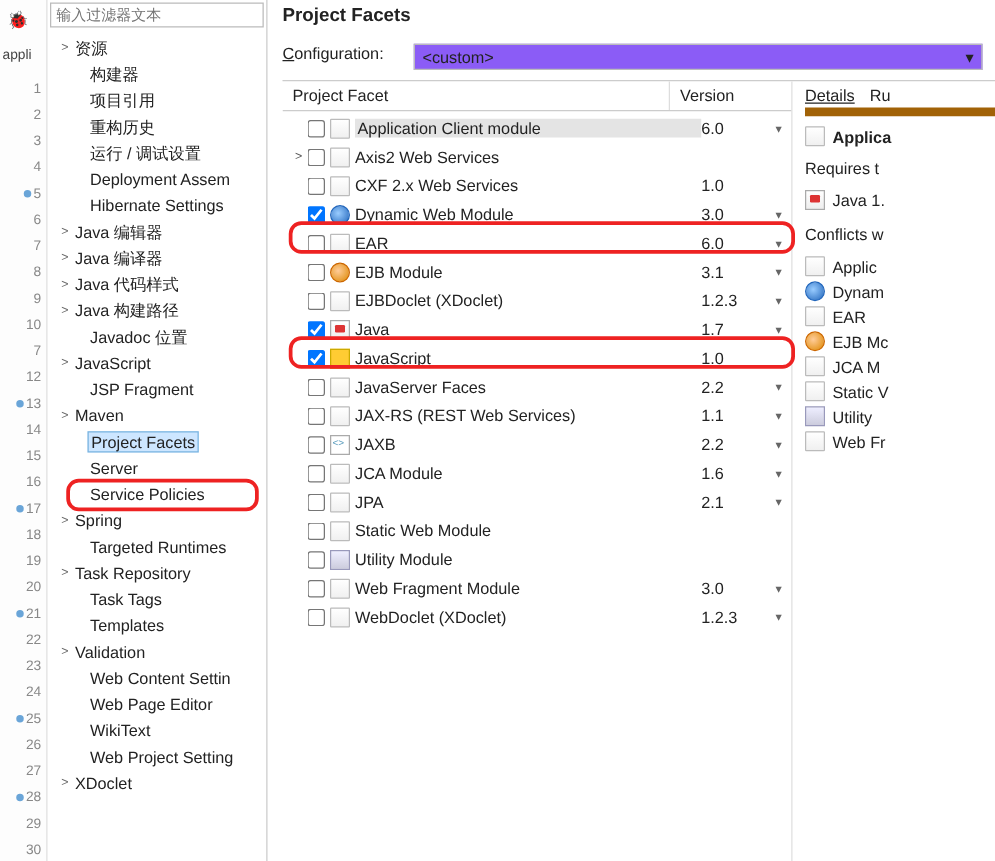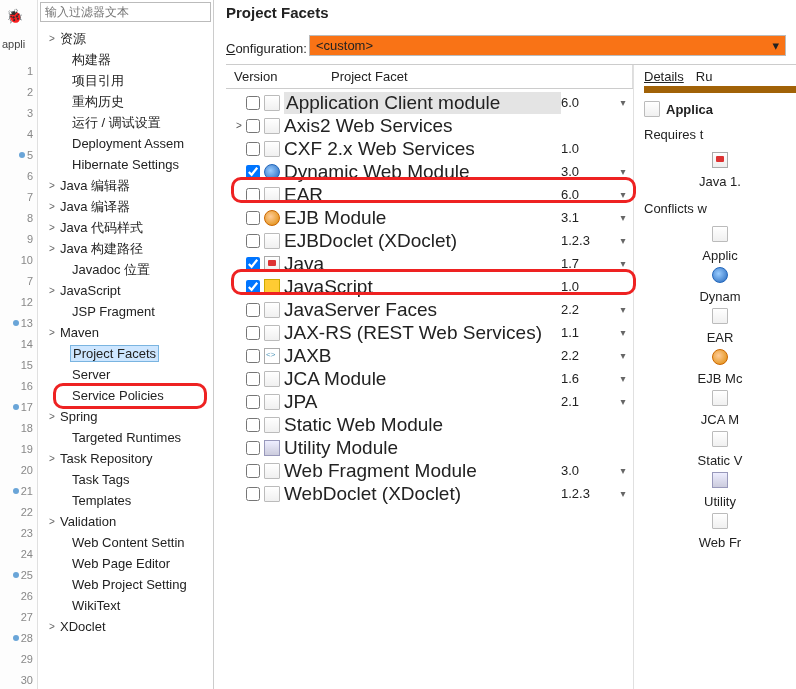--- a/index.html
+++ b/index.html
@@ -71,51 +71,51 @@
   .red-circle {
     position:absolute;
     border: 3px solid #e22;
     border-radius: 10px;
     pointer-events:none;
   }
 
   
   .main { flex: 1; padding: 4px 0 0 12px; display:flex; flex-direction: column; overflow:hidden; }
   .main h2 { font-size: 15px; font-weight: bold; margin-bottom: 14px; }
-  .config-row { display:flex; align-items:flex-end; gap:2px; margin-bottom:8px; padding-right:10px; }
+  .config-row { display:flex; align-items:flex-start; gap:24px; margin-bottom:8px; padding-right:10px; }
   .config-row label { font-size:13px; }
   .config-row label .c-underline { text-decoration: underline; }
   .config-select {
-    flex:1; border:1px solid #bbb; background:#f97316; padding:2px 6px; font-size:13px;
+    flex:1; border:1px solid #bbb; background:#8b5cf6; padding:2px 6px; font-size:13px;
     display:flex; justify-content:space-between; align-items:center;
   }
 
   .panel-area { display:flex; border-top:1px solid #ccc; flex:1; overflow:hidden; }
   .facet-table { width: 408px; border-right: 1px solid #e0e0e0; display:flex; flex-direction:column; }
   .ft-header { display:flex; border-bottom:1px solid #ccc; }
   .ft-header .col { padding:4px 8px; font-size:13px; }
   .ft-header .col1 { width:310px; border-right:1px solid #ddd; }
   .ft-header .col2 { flex:1; }
   .ft-body { flex:1; overflow:hidden; padding-top:2px; }
   .ft-row { display:flex; align-items:center; height:23px; padding-left:6px; }
   .ft-row .exp { width:14px; font-size:10px; color:#555; text-align:center; }
   .ft-row input[type=checkbox] { width:14px; height:14px; margin-right:4px; }
   .ft-row .ficon { width:16px; height:16px; margin-right:4px; display:inline-flex; align-items:center; justify-content:center; }
-  .ft-row .fname { flex:1; font-size:19px; }
+  .ft-row .fname { flex:1; font-size:13px; }
   .ft-row .fver { width:52px; font-size:13px; }
   .ft-row .fdd  { width:20px; text-align:center; color:#666; font-size:10px; }
   .ft-row.sel .fname { background:#e4e4e4; padding:0 2px; }
 
   .details-pane { flex:1; padding:4px 0 0 10px; font-size:13px; overflow:hidden; white-space:nowrap; }
   .details-tabs { display:flex; gap:12px; border-bottom:7px solid #a16207; padding-bottom:2px; margin-bottom:8px; }
   .details-tabs span:first-child { text-decoration: underline; }
   .details-pane .det-title { display:flex; align-items:center; gap:6px; font-weight:bold; margin-bottom:10px; }
   .details-pane p { margin-bottom:10px; }
   .details-pane .lst { display:flex; flex-direction:column; gap:4px; }
-  .details-pane .lst-item { display:flex; align-items:center; gap:6px;flex-direction:column; }
+  .details-pane .lst-item { display:flex; align-items:center; gap:6px; }
 
   
   .ico { width:16px; height:16px; display:inline-block; }
   .i-page { background: linear-gradient(#fff,#f0f0f0); border:1px solid #bbb; border-radius:1px; }
   .i-globe { border-radius:50%; background: radial-gradient(circle at 40% 40%, #9cf, #26b); border:1px solid #26b; }
   .i-bean { border-radius:50%; background: radial-gradient(circle at 40% 40%, #fc9, #d80); border:1px solid #c60; }
   .i-jar  { background: linear-gradient(#eef,#ccd); border:1px solid #99b; }
   .i-cup  { background: linear-gradient(#fff,#eee); border:1px solid #aaa; position:relative; }
   .i-cup::after { content:""; position:absolute; left:3px; top:3px; width:8px; height:6px; background:#d33; border-radius:1px;}
   .i-js   { background:#fc3; border:1px solid #ca0; }
@@ -332,25 +332,25 @@
         <div class="tree-item child">
           <span class="arrow"></span>
           <span class="txt">Web Content Settin</span>
         </div>
         <div class="tree-item child">
           <span class="arrow"></span>
           <span class="txt">Web Page Editor</span>
         </div>
         <div class="tree-item child">
           <span class="arrow"></span>
+          <span class="txt">WikiText</span>
+        </div>
+        <div class="tree-item child">
+          <span class="arrow"></span>
           <span class="txt">Web Project Setting</span>
-        </div>
-        <div class="tree-item child">
-          <span class="arrow"></span>
-          <span class="txt">WikiText</span>
         </div>
         <div class="tree-item">
           <span class="arrow">&gt;</span>
           <span class="txt">XDoclet</span>
         </div>
       </div>
   </div>
 
   <div class="main">
     <h2>Project Facets</h2>
@@ -359,22 +359,22 @@
       <label><span class="c-underline">C</span><span>onfiguration:</span></label>
       <div class="config-select">
         <span>&lt;custom&gt;</span>
         <span>▾</span>
       </div>
     </div>
 
     <div class="panel-area">
       <div class="facet-table">
         <div class="ft-header">
+          <div class="col col1">Project Facet</div>
           <div class="col col2">Version</div>
-          <div class="col col1">Project Facet</div>
         </div>
         <div class="ft-body" id="facet-body">
             <div class="ft-row sel">
               <span class="exp"></span>
               <input type="checkbox" style="">
               <span class="ficon">
                 <span class="ico i-page"></span>
               </span>
               <span class="fname">Application Client module</span>
               <span class="fver">6.0</span>

